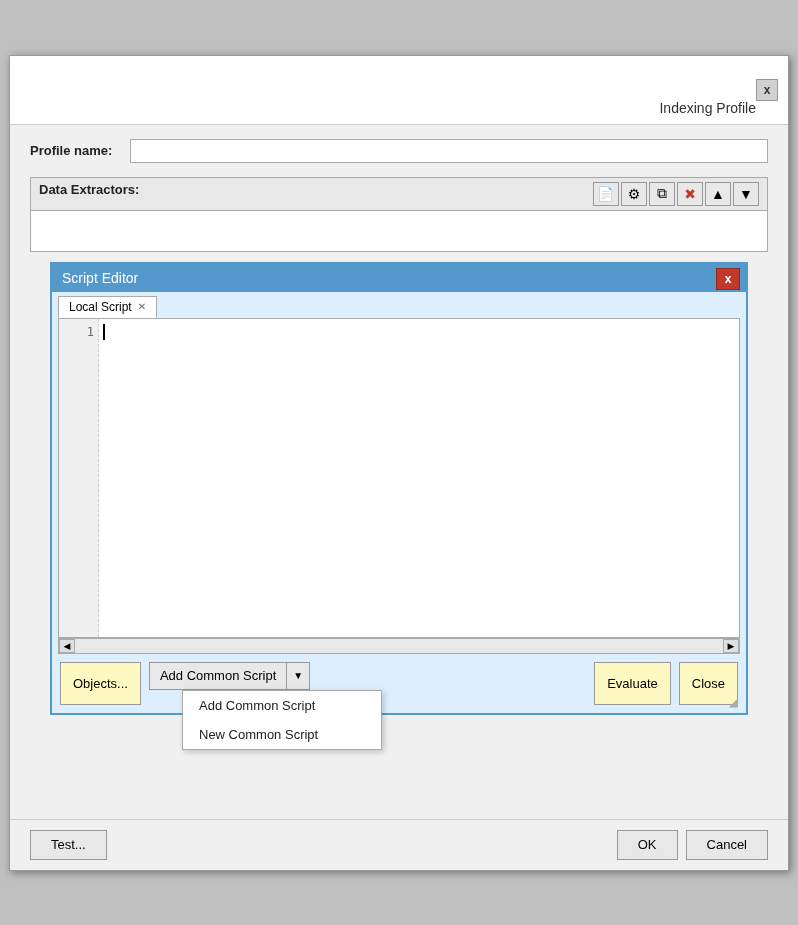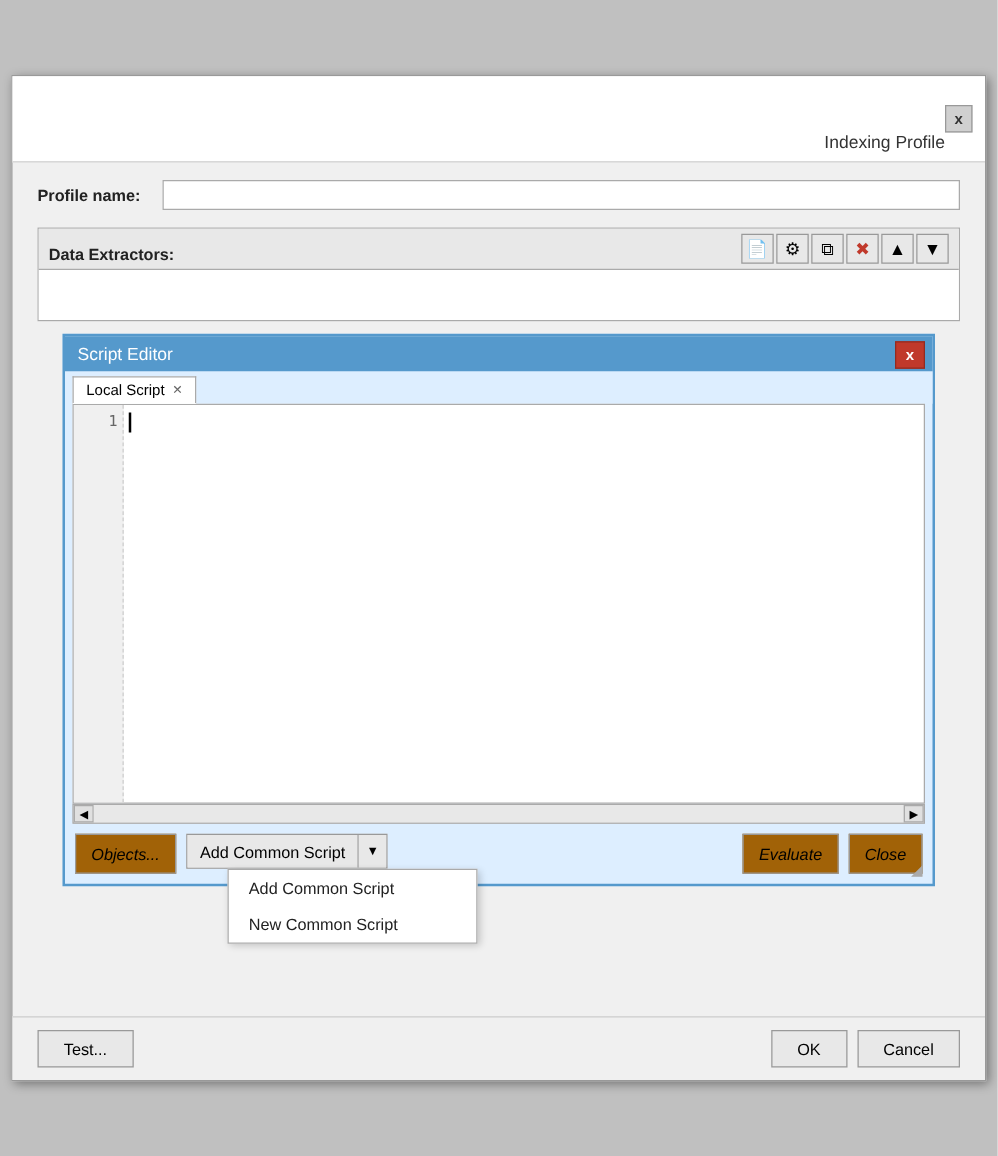--- a/index.html
+++ b/index.html
@@ -120,21 +120,21 @@
     }
 
     .data-extractors-section {
       border: 1px solid #aaa;
       background: #fff;
       margin-top: 4px;
     }
 
     .data-extractors-header {
       display: flex;
-      align-items: flex-end;
+      align-items: flex-start;
       justify-content: space-between;
       padding: 4px 8px;
       background: #e8e8e8;
       border-bottom: 1px solid #aaa;
     }
 
     .data-extractors-label {
       font-weight: bold;
       color: #222;
     }
@@ -298,30 +298,29 @@
 
     .script-editor-footer {
       padding: 8px 8px;
       display: flex;
       align-items: flex-start;
       gap: 8px;
       position: relative;
     }
 
     .footer-btn {
-      height: 32px;
+      height: 43px;
       padding: 0 12px;
       border: 1px solid #999;
-      background: #a16207;
-      cursor: pointer;
-      font-size: 13px;
-      display: flex;
-      align-items: center;
-      justify-content: center;
-      font-style: italic;
+      background: #fef9c3;
+      cursor: pointer;
+      font-size: 13px;
+      display: flex;
+      align-items: center;
+      justify-content: center;
     }
 
     .add-common-script-btn {
       display: flex;
       height: 28px;
       border: 1px solid #999;
       background: #e8e8e8;
       cursor: pointer;
     }
 

